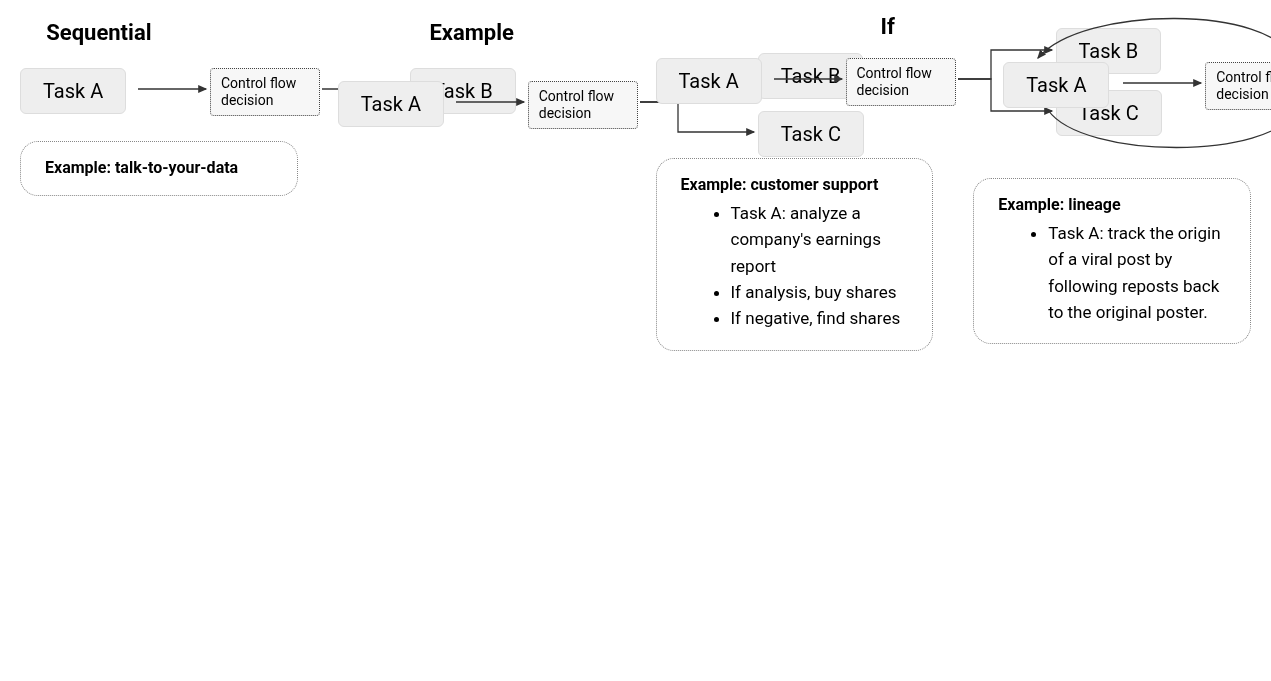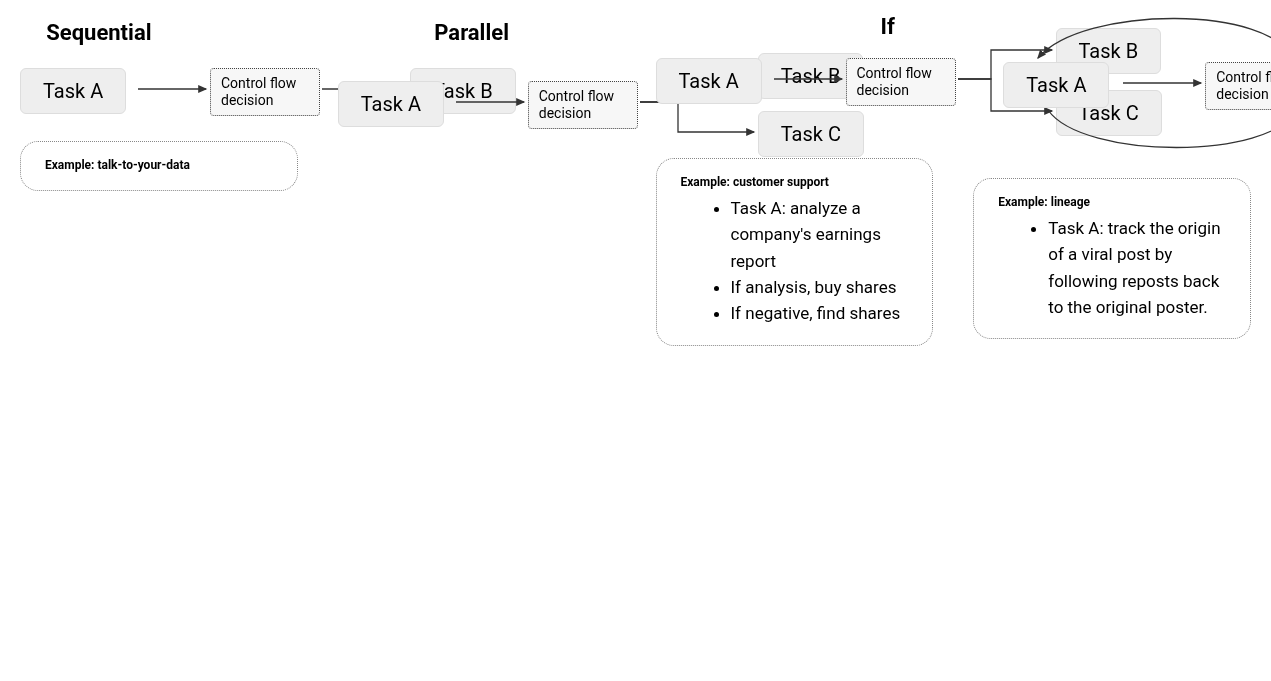--- a/index.html
+++ b/index.html
@@ -50,21 +50,21 @@
     text-align: left;
     width: 110px;
   }
   .example-box {
     border: 1.5px dotted #888;
     border-radius: 18px;
     padding: 16px 24px 18px 24px;
     margin-top: 18px;
   }
   .example-title {
-    font-size: 12px;
+    font-size: 16px;
   }
   .example-box ul {
     margin: 6px 0 0 0;
     padding-left: 50px;
     font-size: 17px;
     line-height: 1.55;
   }
   svg.overlay {
     position: absolute;
     top: 0; left: 0;
@@ -103,21 +103,21 @@
       </svg>
     </div>
     <div class="example-box">
       <div class="example-title">
         <strong><span>Example: </span><span>talk-to-your-data</span></strong>
       </div>
     </div>
   </div>
 
   <div class="cell">
-    <div class="title" style="margin-left:-10px">Parallel</div>
+    <div class="title" style="margin-left:-10px">Example</div>
     <div class="diagram" style="height:100px">
       <div class="task-box" style="left:0; top:28px;">Task A</div>
       <div class="control-box" style="left:190px; top:28px;">Control flow<br>decision</div>
       <div class="task-box" style="left:420px; top:0;">Task B</div>
       <div class="task-box" style="left:420px; top:58px;">Task C</div>
       <svg class="overlay">
         <defs>
           <marker id="ah2" markerWidth="8" markerHeight="8" refX="6" refY="3" orient="auto">
             <path d="M0,0 L7,3 L0,6 Z" class="arrow-head"></path>
           </marker>

